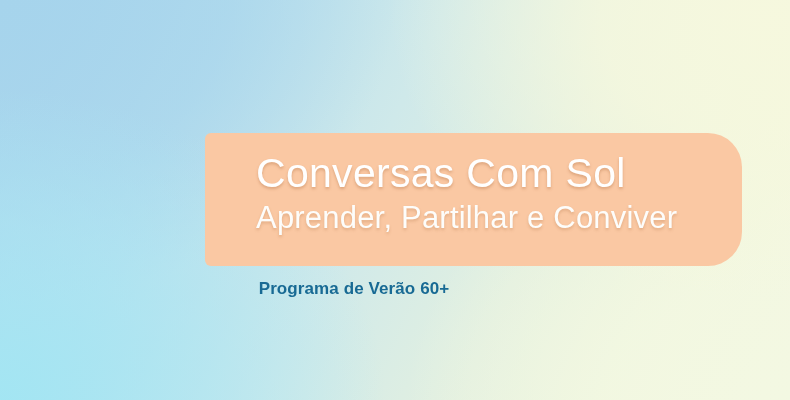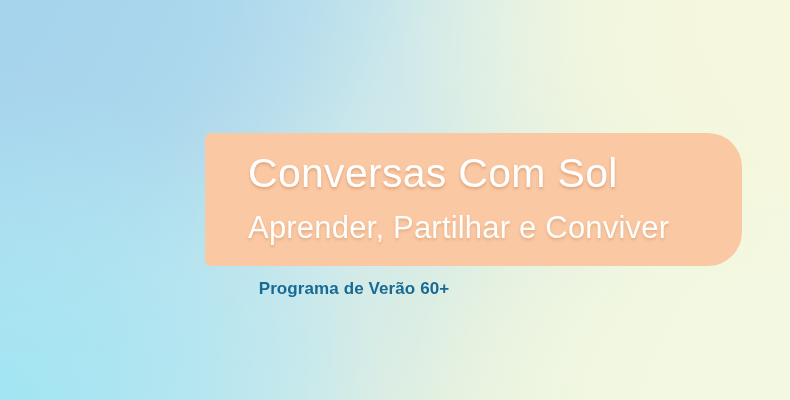--- a/index.html
+++ b/index.html
@@ -63,35 +63,35 @@
     position: absolute;
     left: 38px;
     top: 108px;
     width: 100px;
     height: 46px;
   }
 
   
   #headline-block {
     position: absolute;
-    left: 248px;
+    left: 256px;
     top: 150px;
     width: 470px;
   }
   #headline-title {
     font-size: 41px;
     line-height: 46px;
     font-weight: 400;
     color: #ffffff;
     letter-spacing: 0.3px;
     text-shadow: 0 2px 3px rgba(170, 105, 60, 0.38);
     white-space: nowrap;
   }
   #headline-subtitle {
-    margin-top: 14px;
+    margin-top: 4px;
     font-size: 31px;
     line-height: 36px;
     font-weight: 300;
     color: #fdfdfb;
     letter-spacing: 0.2px;
     text-shadow: 0 2px 3px rgba(170, 105, 60, 0.30);
     white-space: nowrap;
   }
 
   

